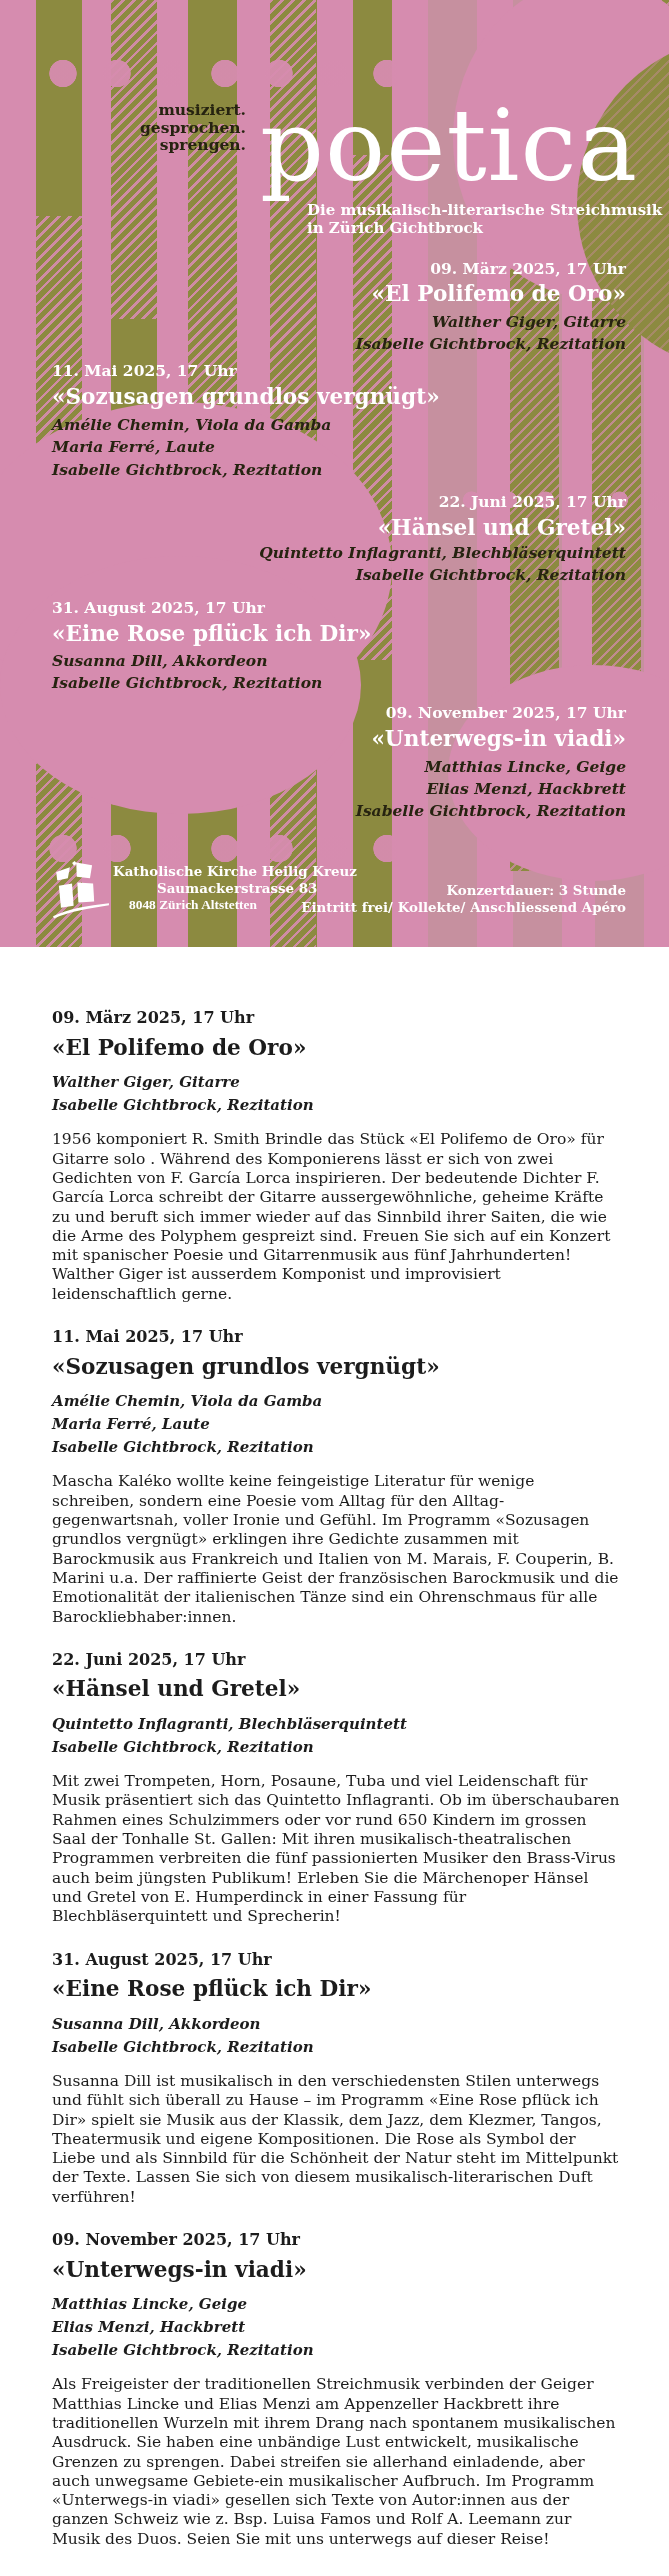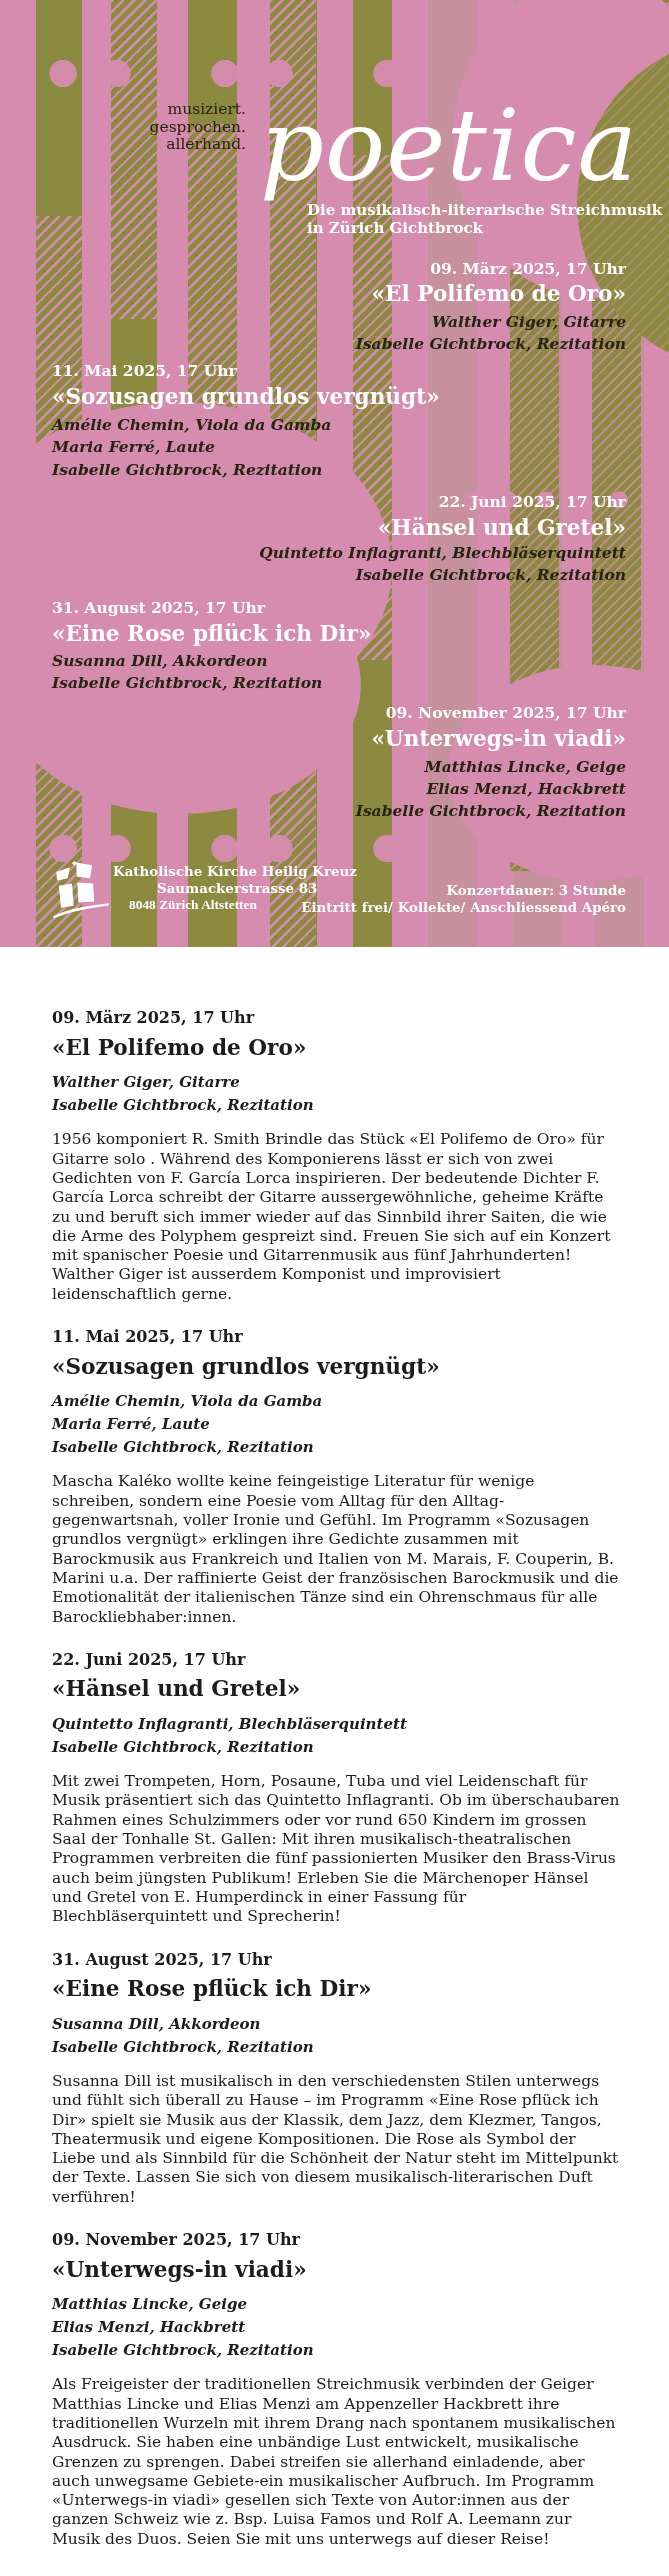--- a/index.html
+++ b/index.html
@@ -33,21 +33,21 @@
       background-image:repeating-linear-gradient(135deg, rgba(214,140,175,.7) 0 2.1px, transparent 2.1px 7.2px);}
   .wedge{position:absolute;left:531px;top:0;width:139px;height:121px;background-color:#8c8a40;
       background-image:repeating-linear-gradient(135deg, rgba(214,140,175,.8) 0 2.6px, transparent 2.6px 8.2px);
       clip-path:polygon(18% 0,100% 0,100% 100%,46% 72%,0 36%,34% 20%);}
   .disc{position:absolute;border-radius:50%;}
   .dots{position:absolute;background-image:radial-gradient(circle, rgba(214,140,175,.95) 0 13.4px, transparent 14px);
       background-size:54px 49px;}
 
   .poster .txt{position:absolute;white-space:nowrap;}
   .brandword{font-size:100px;line-height:1;letter-spacing:1px;color:#ffffff;font-weight:400;}
-  .tagline{left:0;top:101px;width:246px;text-align:right;font-weight:400;font-size:15.5px;line-height:17.5px;color:#262310;}
+  .tagline{left:0;top:101px;width:246px;text-align:right;font-weight:700;font-size:15.5px;line-height:17.5px;color:#262310;}
   .subtitle{left:307px;top:202px;font-weight:700;font-size:15px;line-height:17.5px;color:#ffffff;}
   .p-date{font-weight:700;font-size:15.5px;color:#ffffff;}
   .p-title{font-weight:700;font-size:21.6px;color:#ffffff;}
   .p-artist{font-weight:700;font-style:italic;font-size:15.5px;color:#262310;}
   .al-r{right:44px;text-align:right;}
   .al-l{left:52px;text-align:left;}
   .venue-line{font-weight:700;font-size:13.4px;color:#ffffff;}
   .info-line{font-weight:700;font-size:13.4px;color:#ffffff;}
   .logo{position:absolute;left:52px;top:859px;width:58px;height:64px;}
 
@@ -78,25 +78,25 @@
     <div class="wedge"></div>
     <div class="disc" style="left:453px;top:-20.6px;width:278px;height:319px;background:#d68caf;"></div>
     <div class="disc" style="left:577px;top:36px;width:335px;height:335px;background-color:#8c8a40;background-image:repeating-linear-gradient(135deg, rgba(214,140,175,.35) 0 2.1px, transparent 2.1px 8.2px);"></div>
     <div class="disc" style="left:-36px;top:402px;width:428px;height:330px;background:#d68caf;"></div>
     <div class="disc" style="left:0;top:556px;width:361px;height:258px;background:#d68caf;"></div>
     <div class="disc" style="left:448px;top:665px;width:289px;height:216px;background:#d68caf;"></div>
     <div class="dots" style="left:36px;top:49px;width:361px;height:49px;"></div>
     <div class="dots" style="left:36px;top:824px;width:361px;height:49px;"></div>
     <div class="dots" style="left:453px;top:482px;width:216px;height:39px;background-size:37px 36px;background-image:radial-gradient(circle, rgba(214,140,175,.95) 0 8.2px, transparent 8.8px);"></div>
 
-    <div class="txt brandword" style="left:260px;top:96px;font-style:italic;">poetica</div>
+    <div class="txt brandword" style="left:260px;top:96px;">poetica</div>
     <div class="txt tagline">
       <div>musiziert.</div>
       <div>gesprochen.</div>
-      <div>allerhand.</div>
+      <div>sprengen.</div>
     </div>
     <div class="txt subtitle">
       <div>Die musikalisch-literarische Streichmusik</div>
       <div>in Zürich Gichtbrock</div>
     </div>
 
     <div class="txt p-date al-r" style="top:259px;">09. März 2025, 17 Uhr</div>
     <div class="txt p-title al-r" style="top:281px;">«El Polifemo de Oro»</div>
     <div class="txt p-artist al-r" style="top:312px;">Walther Giger, Gitarre</div>
     <div class="txt p-artist al-r" style="top:334px;">Isabelle Gichtbrock, Rezitation</div>

